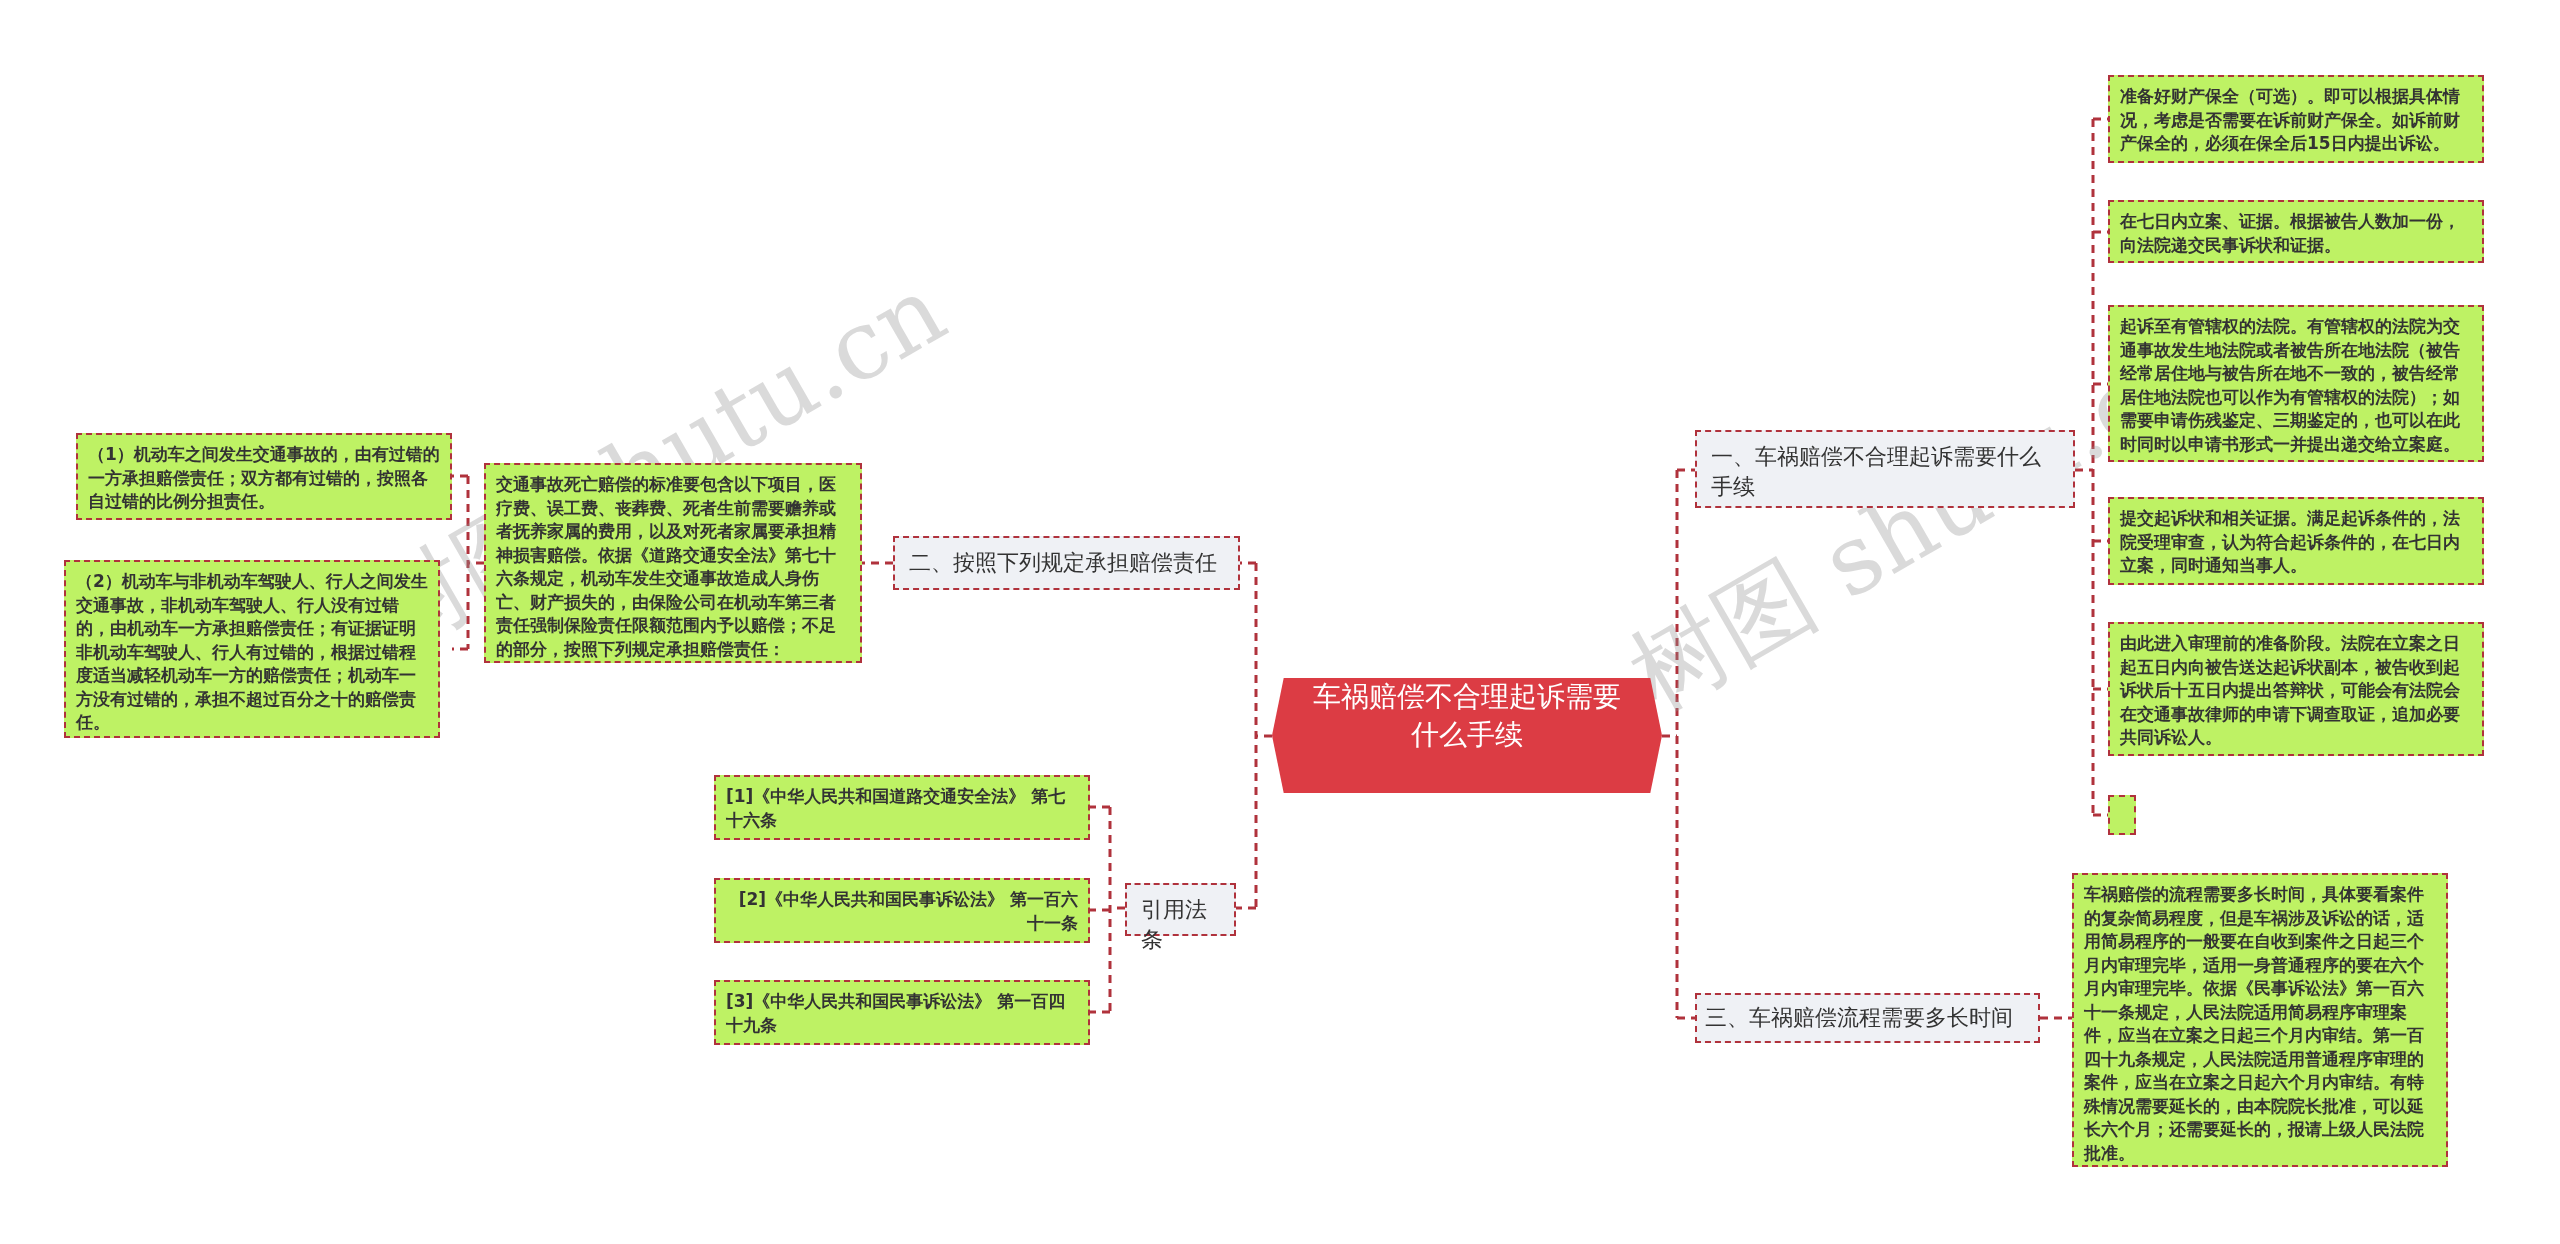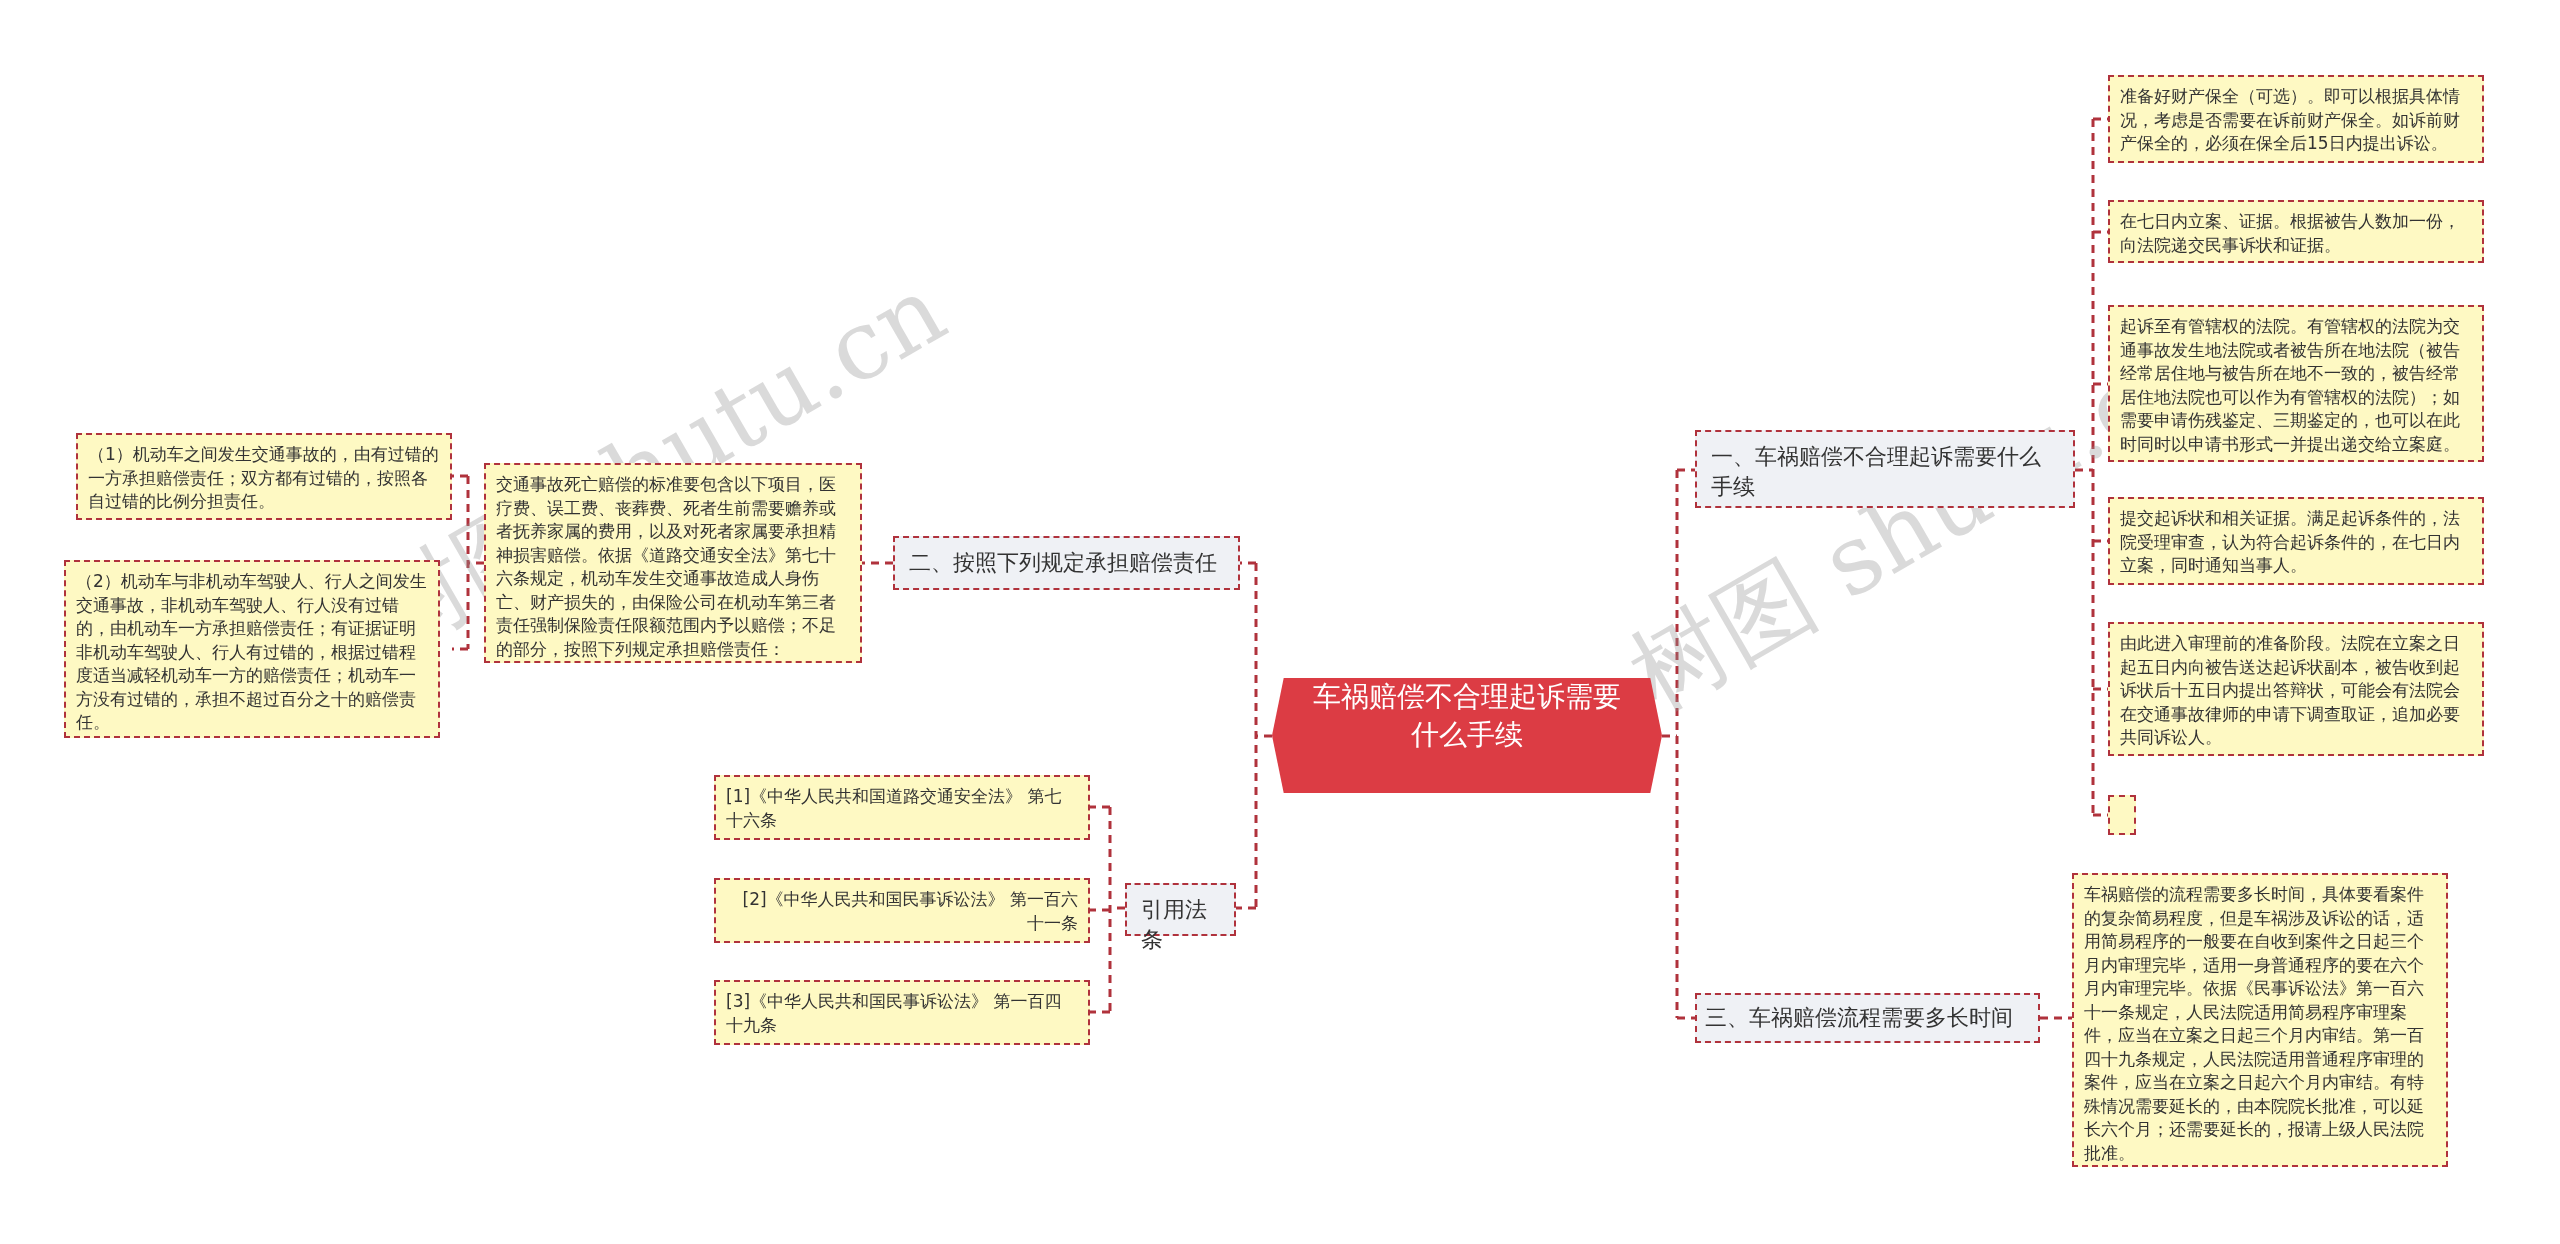--- a/index.html
+++ b/index.html
@@ -1,19 +1,19 @@
 <!DOCTYPE html>
 <html><head>
 <meta charset="utf-8">
 <style>
   html, body { margin:0; padding:0; }
   body { width:2560px; height:1244px; background:#ffffff; position:relative; overflow:hidden;
          font-family:"DejaVu Sans","Liberation Sans",sans-serif; color:#333; }
   .node { position:absolute; box-sizing:border-box; border:2px dashed #b0323c; }
-  .leaf { background:#fef9c3; font-size:17px; line-height:23.5px; padding:8px 10px; color:#333; }
+  .leaf { background:#bef264; font-size:17px; line-height:23.5px; padding:8px 10px; color:#333;font-weight:bold; }
   .branch { background:#eff1f5; font-size:22px; line-height:30px; padding:10px 14px; color:#333; }
   .root { position:absolute; left:1272px; top:678px; width:390px; height:115px;
           background:#dc3c44; color:#fff; font-size:28px; line-height:38px; text-align:center;
           display:flex; justify-content:center; padding:0 40px; box-sizing:border-box;
           clip-path:polygon(3% 0,97% 0,100% 50%,97% 100%,3% 100%,0 50%); }
   svg.lines { position:absolute; left:0; top:0; pointer-events:none; }
   .wm { position:absolute; color:rgba(150,150,150,0.35); font-family:"DejaVu Serif","Liberation Serif",serif;
         font-size:96px; white-space:nowrap; transform-origin:left center; pointer-events:none; }
 </style>
 </head>

